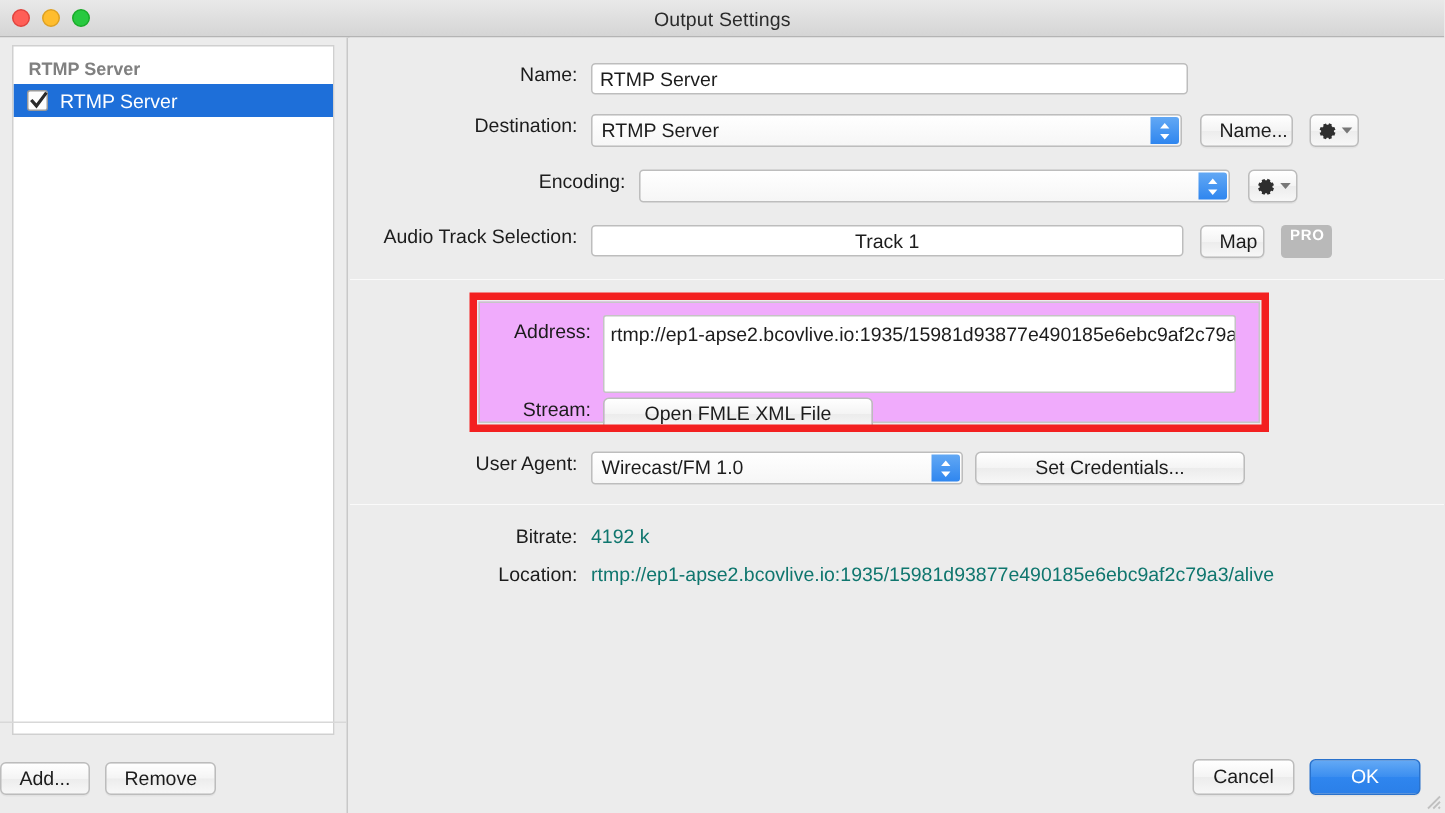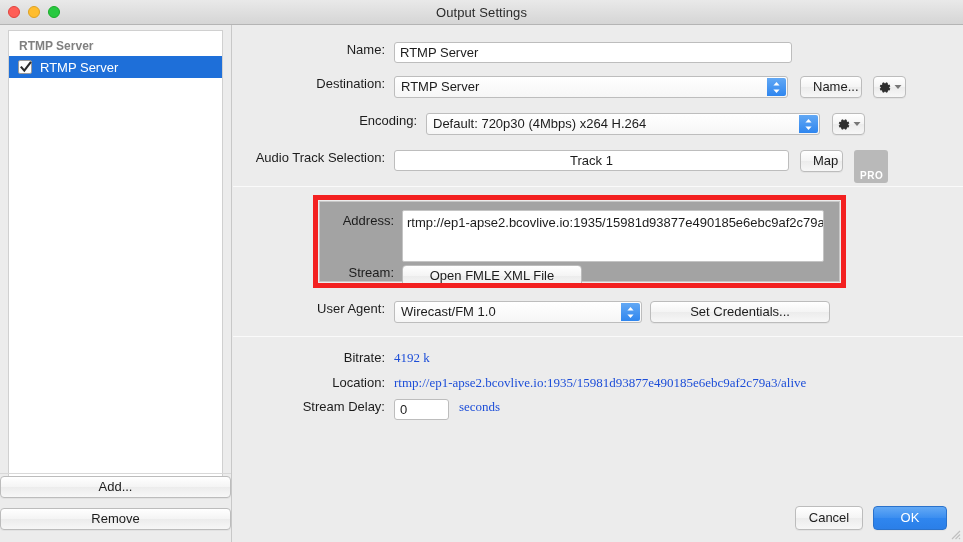--- a/index.html
+++ b/index.html
@@ -93,24 +93,22 @@
     flex: 0 0 auto;
     box-shadow: 0 1px 0 rgba(255,255,255,0.6) inset;
   }
   .checkbox svg { position: absolute; left: 0px; top: -1px; }
 
   .sidebar-buttons {
     position: absolute;
     left: 0; right: 0; bottom: 12px;
     display: flex;
     gap: 10px;
-    justify-content: center;
     border-top: 1px solid #d8d8d8;
-    padding-top: 2px;
-    flex-direction: column;
+    padding-top: 26px;
   }
 
   
   .btn {
     background: linear-gradient(to bottom, #ffffff 0%, #f4f4f4 50%, #ececec 51%, #f7f7f7 100%);
     border: 1px solid #bcbcbc;
     border-radius: 4px;
     font-size: 13px;
     color: #1c1c1c;
     height: 22px;
@@ -200,54 +198,53 @@
     border-bottom: 1px solid #fafafa;
   }
 
   .pro-badge {
     background: #b9b9b9;
     color: #ffffff;
     font-size: 10px;
     font-weight: bold;
     letter-spacing: 0.5px;
     border-radius: 3px;
-    padding: 20px 5px 2px 6px;
+    padding: 2px 5px 2px 6px;
     line-height: 11px;
   }
 
   
   .redbox {
     position: absolute;
     border: 5px solid #f32020;
     background: transparent;
     pointer-events: none;
   }
   .inner-group {
     position: absolute;
     border: 1px solid #c6c6c6;
-    background: #a3a3a3;
+    background: #f0abfc;
   }
 
   .textarea {
     background: #ffffff;
     border: 1px solid #c4c4c4;
     border-radius: 2px;
     font-size: 13px;
     color: #1c1c1c;
     padding: 3px 4px;
     overflow: hidden;
     white-space: nowrap;
     line-height: 17px;
   }
 
   .static-val {
     font-size: 13px;
-    color: #1d4ed8;
-    white-space: nowrap;
-    font-family: Liberation Serif, serif;
+    color: #0f766e;
+    white-space: nowrap;
   }
 
   .bottom-buttons {
     position: absolute;
     right: 16px; bottom: 12px;
     display: flex;
     gap: 10px;
     align-items: center;
   }
   .resize-grip {
@@ -315,21 +312,20 @@
         </svg>
         <svg width="8" height="8" viewBox="0 0 8 8">
           <path d="M0.5 2 L7.5 2 L4 6 Z" fill="#777777"></path>
         </svg>
       </button>
     </div>
 
     <div class="row" style="left:0; top:88px; width:100%;">
       <div class="lbl" style="width:152px;margin-left:32px;">Encoding:</div>
       <div class="popup" style="margin-left:9px; width:394px;">
-        <span>Default: 720p30 (4Mbps) x264 H.264</span>
         <span class="arrows">
           <svg width="9" height="15" viewBox="0 0 9 15">
             <path d="M4.5 2 L7.6 5.6 L1.4 5.6 Z" fill="#ffffff"></path>
             <path d="M4.5 13 L7.6 9.4 L1.4 9.4 Z" fill="#ffffff"></path>
           </svg>
         </span>
       </div>
       <button class="btn btn-gear" style="margin-left:12px;">
         <svg width="15" height="15" viewBox="0 0 16 16">
           <path fill="#2e2e2e" d="M8 5.2a2.8 2.8 0 100 5.6 2.8 2.8 0 000-5.6zm0 4.2a1.4 1.4 0 110-2.8 1.4 1.4 0 010 2.8z"></path>
@@ -382,25 +378,20 @@
     <div class="row" style="left:0; top:325px; width:100%;">
       <div class="lbl" style="width:152px;">Bitrate:</div>
       <div class="static-val" style="margin-left:9px;">4192 k</div>
     </div>
 
     <div class="row" style="left:0; top:350px; width:100%;">
       <div class="lbl" style="width:152px;">Location:</div>
       <div class="static-val" style="margin-left:9px; width:560px; overflow:hidden;">rtmp://ep1-apse2.bcovlive.io:1935/15981d93877e490185e6ebc9af2c79a3/alive</div>
     </div>
 
-    <div class="row" style="left:0; top:374px; width:100%;">
-      <div class="lbl" style="width:152px;">Stream Delay:</div>
-      <div class="field" style="margin-left:9px; width:55px;">0</div>
-      <div class="static-val" style="margin-left:10px;">seconds</div>
-    </div>
 
   </div>
 
   <div class="bottom-buttons">
     <button class="btn" style="width:68px; height:24px; line-height:22px;">Cancel</button>
     <button class="btn btn-primary" style="width:74px; height:24px; line-height:22px;">OK</button>
   </div>
 
   <svg class="resize-grip" viewBox="0 0 12 12">
     <path d="M11 3 L3 11 M11 6.5 L6.5 11 M11 10 L10 11" stroke="#8d8d8d" stroke-width="1.2" fill="none"></path>

